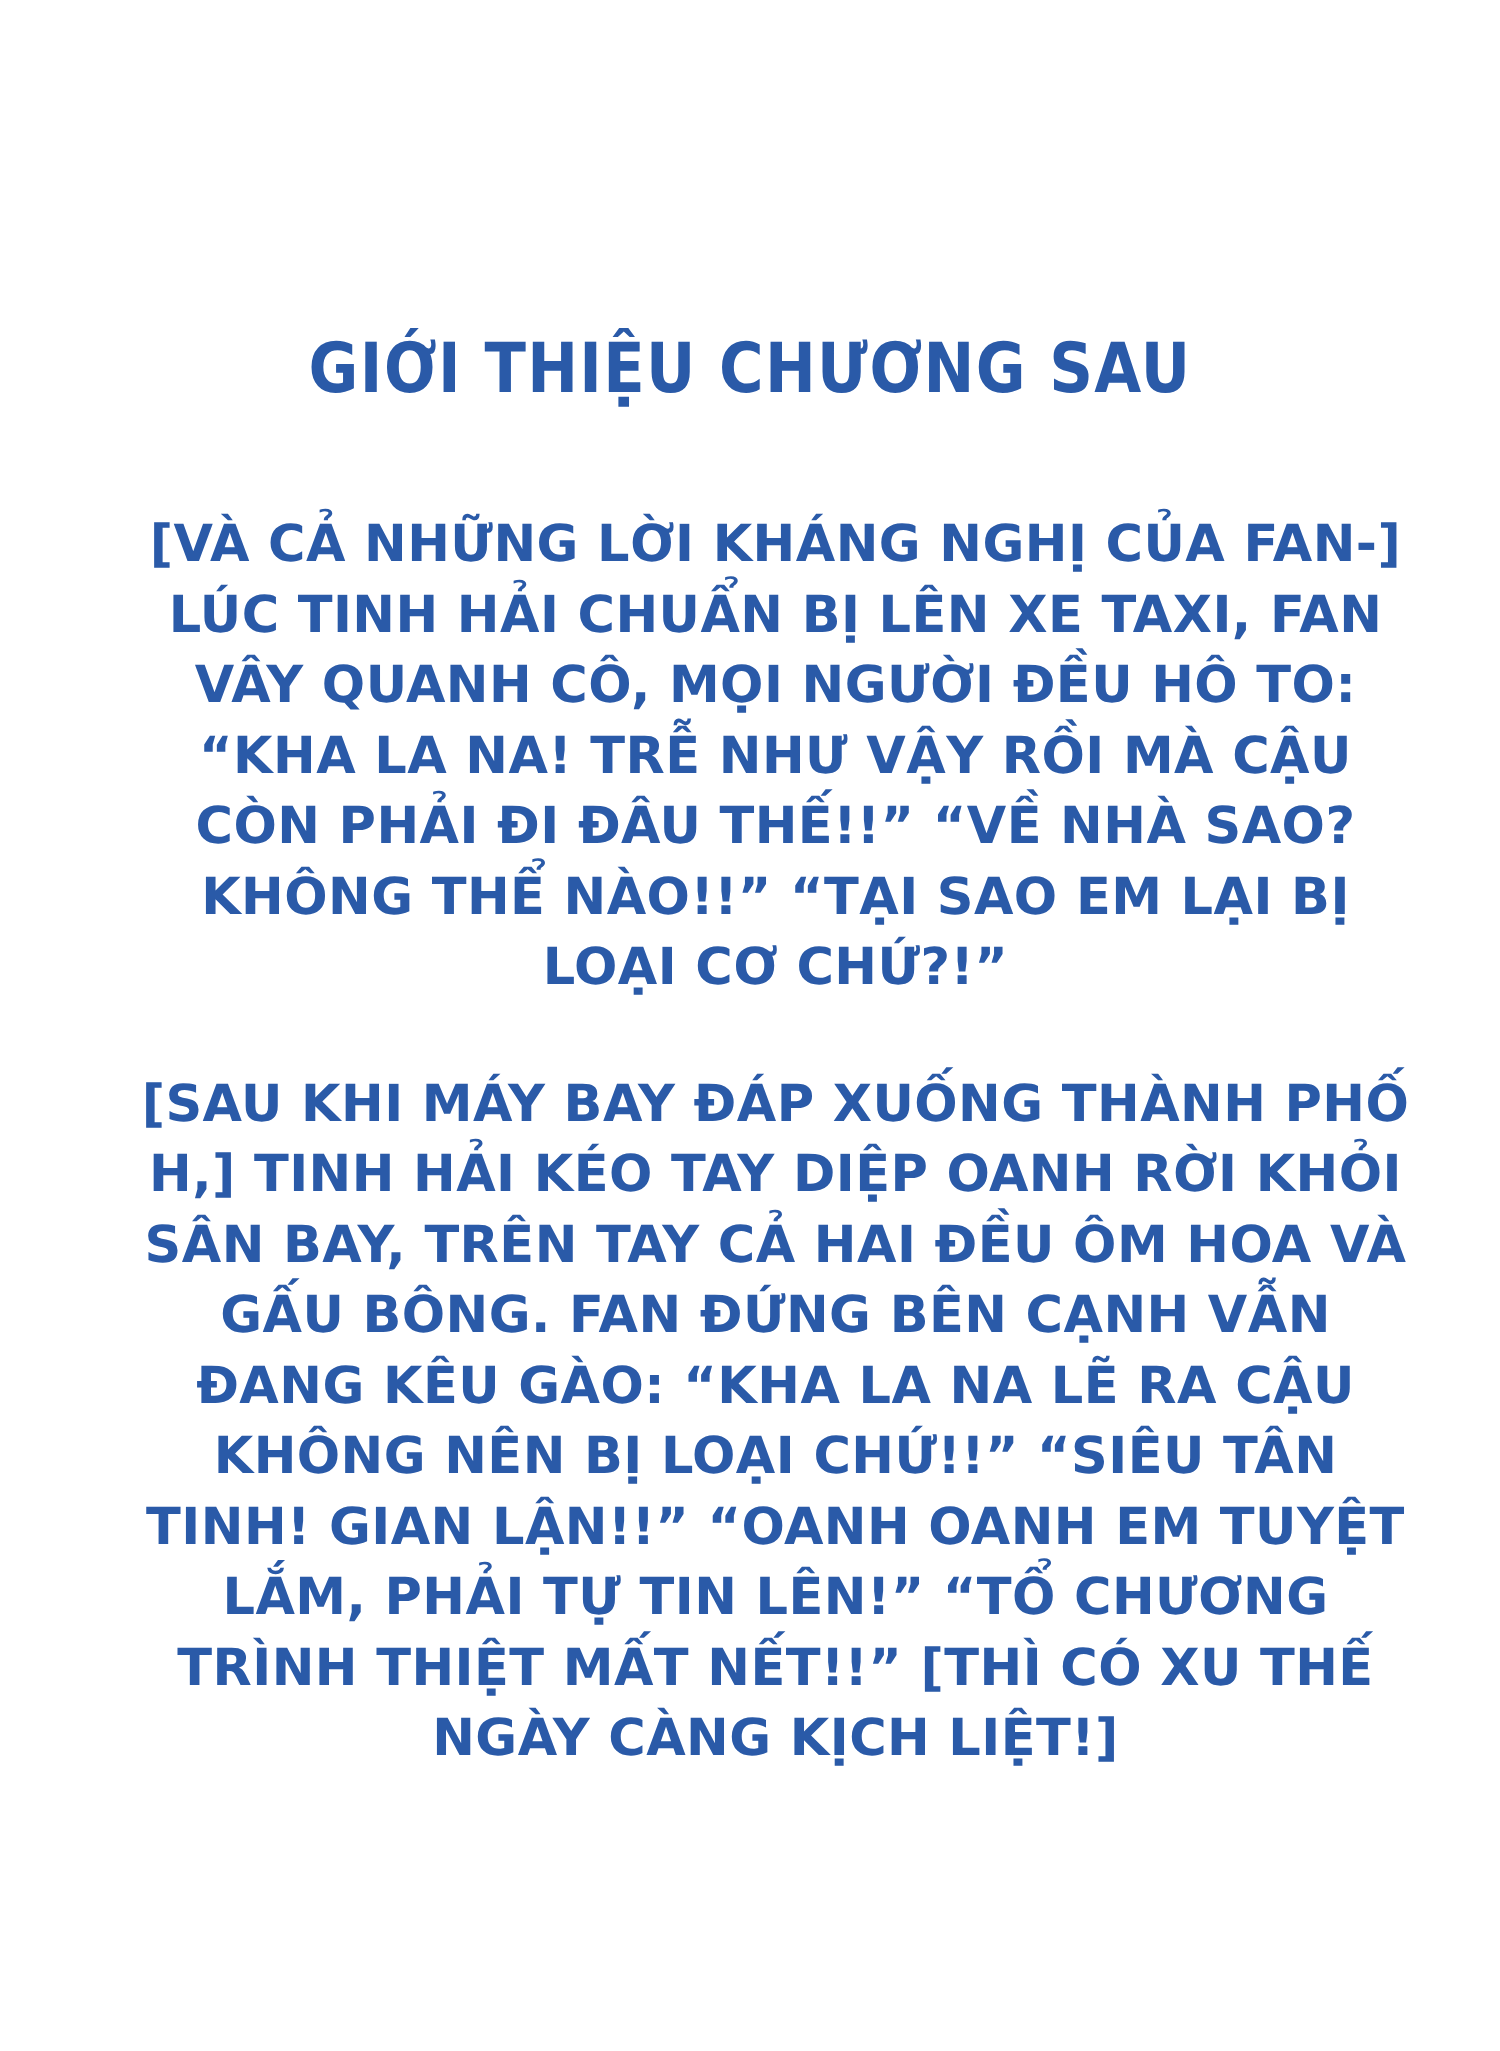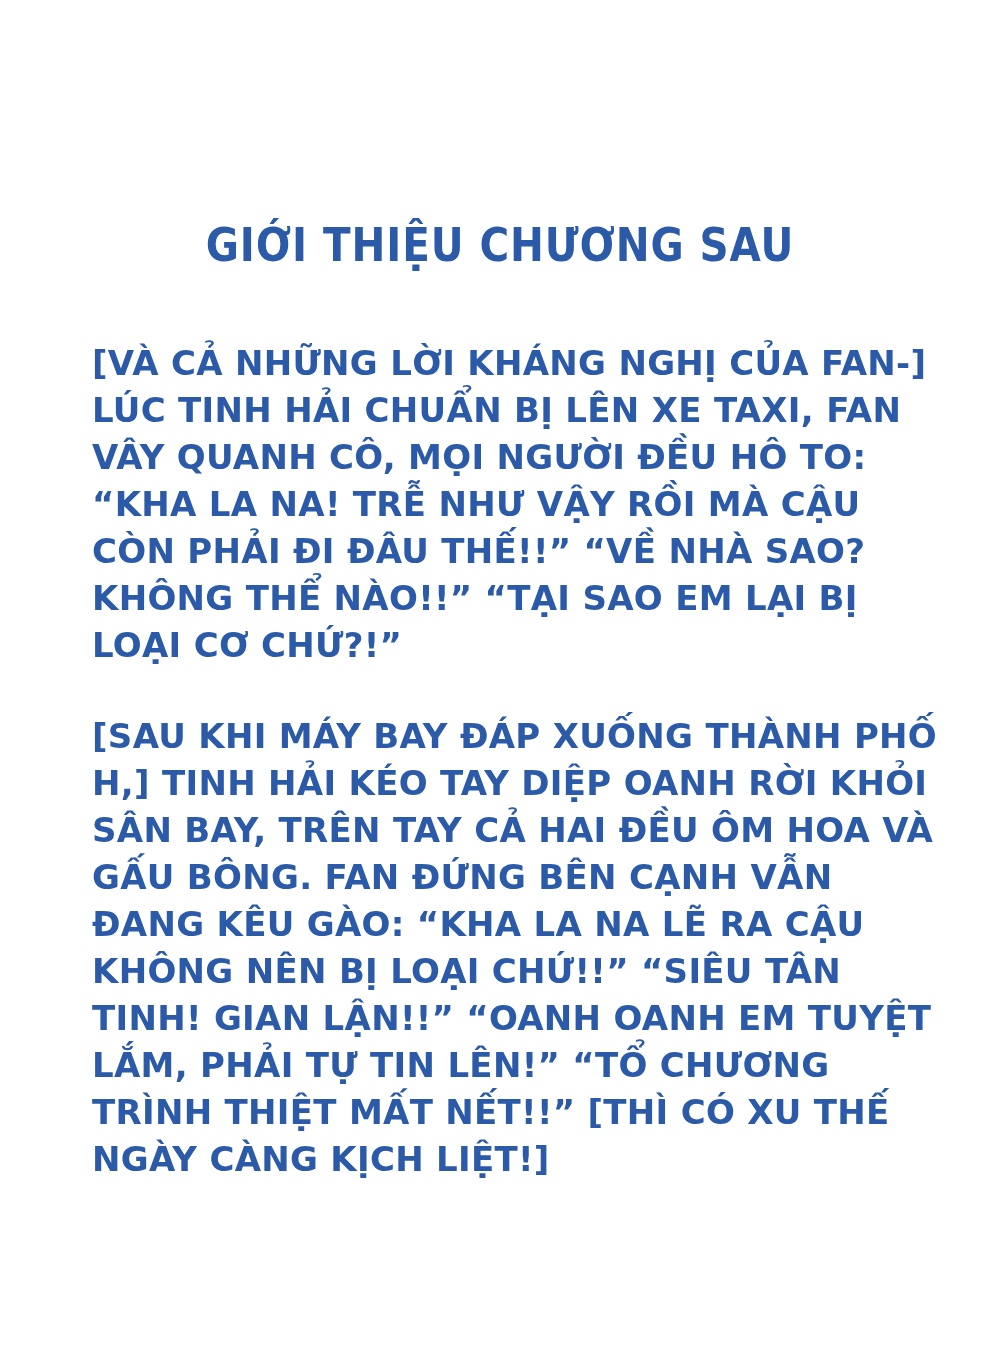--- a/index.html
+++ b/index.html
@@ -42,20 +42,21 @@
     left: 92px;
     width: 850px;
     top: 340px;
     color: #2a5aa8;
     font-family: "DejaVu Sans", sans-serif;
     font-weight: bold;
     font-size: 34px;
     line-height: 47px;
     letter-spacing: 0.3px;
     text-transform: uppercase;
+    text-align: center;
   }
   .para {
     margin: 0 0 44px 0;
     padding: 0;
   }
   .para:last-child {
     margin-bottom: 0;
   }
 </style>
 </head>

